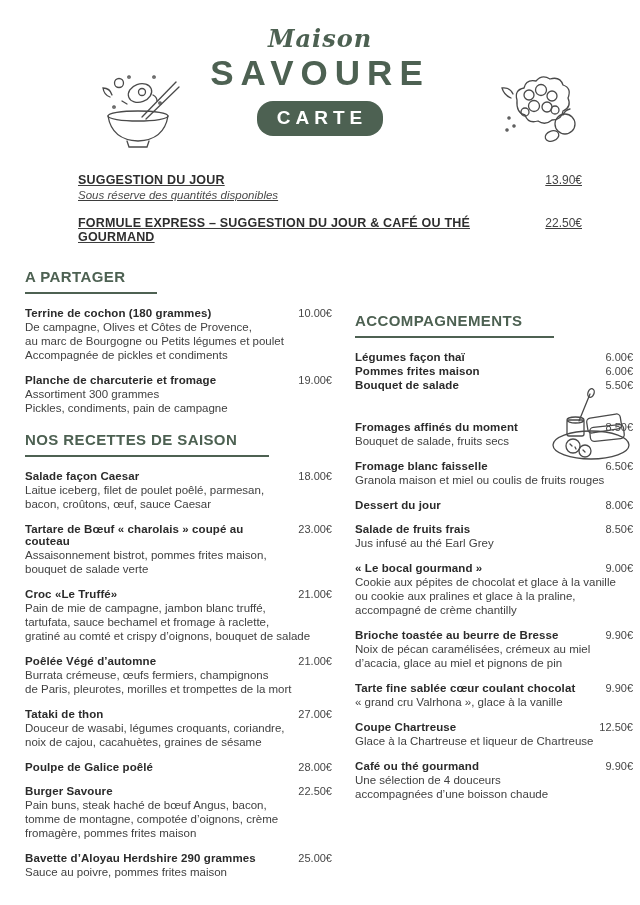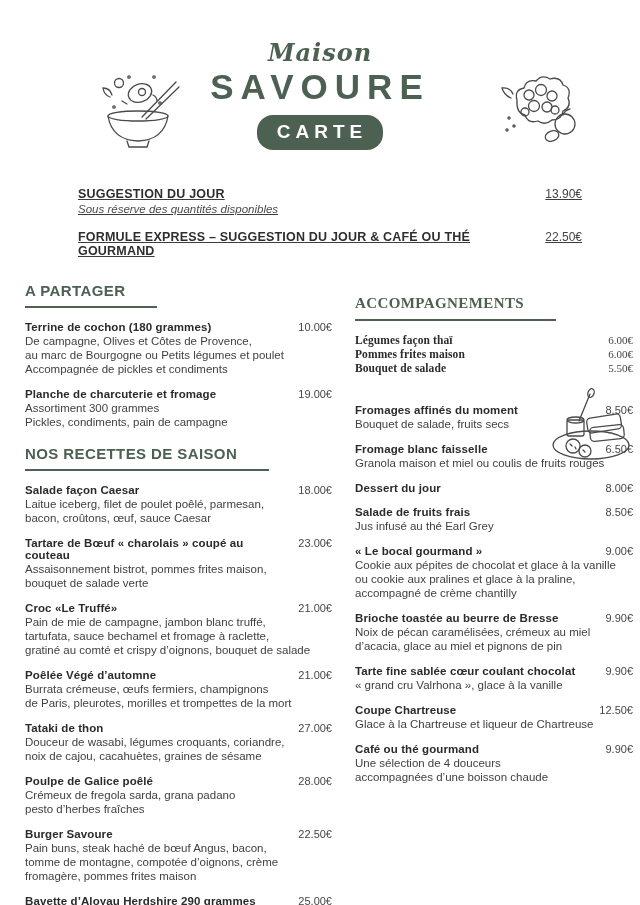--- a/index.html
+++ b/index.html
@@ -4,21 +4,21 @@
 <style>
   html,body { margin:0; padding:0; background:#ffffff; }
   .page {
     position:relative; width:640px; height:905px; margin:0 auto;
     background:#ffffff; overflow:hidden;
     font-family:"Liberation Sans", sans-serif; color:#3d3d3d;
     -webkit-font-smoothing:antialiased;
   }
 
   
-  .header { text-align:center; padding-top:38px; position:relative; }
+  .header { text-align:center; padding-top:24px; position:relative; }
   .script-word {
     font-family:"DejaVu Serif", serif; font-style:italic; font-weight:bold;
     color:#4d6152; font-size:24px; letter-spacing:1px;
   }
   .brand-name {
     margin-top:2px; color:#4d6152; font-size:35px; font-weight:bold;
     letter-spacing:7px; line-height:1.05;
   }
   .badge {
     display:inline-block; margin-top:9px; background:#4d6152; color:#ffffff;
@@ -45,21 +45,21 @@
   .columns { display:flex; margin:24px 7px 0 25px; }
   .col-left  { width:307px; margin-right:23px; flex:none; }
   .col-right { width:278px; flex:none; }
 
   .section-title {
     display:inline-block; color:#4d6152; font-size:15px; font-weight:bold;
     letter-spacing:.4px; border-bottom:2px solid #4d6152;
     padding:0 32px 7px 0; margin:0 0 13px 0;
   }
   .section { margin-bottom:16px; }
-  .sec-accomp { margin-top:12px; margin-bottom:30px;font-family:Liberation Serif, serif; }
+  .sec-accomp { margin-top:44px; margin-bottom:30px; }
   .sec-fromages .items { margin-top:26px; }
 
   .item { margin-bottom:12px; }
   .item-row { display:flex; justify-content:space-between; align-items:baseline; }
   .item-name { font-weight:bold; font-size:11.5px; color:#2b2b2b; letter-spacing:.1px; }
   .item-price { font-size:11px; color:#454545; margin-left:10px; white-space:nowrap; }
   .item-desc { font-size:11.5px; color:#414141; line-height:1.22; white-space:pre-line; margin-top:1px; }
   .accomp-item { margin-bottom:2px; }
 </style>
 </head>
@@ -206,22 +206,20 @@
               </div>
               <div class="item-desc">Douceur de wasabi, légumes croquants, coriandre,
 noix de cajou, cacahuètes, graines de sésame</div>
             </div>
 
             <div class="item">
               <div class="item-row">
                 <span class="item-name">Poulpe de Galice poêlé</span>
                 <span class="item-price">28.00€</span>
               </div>
-              <div class="item-desc">Crémeux de fregola sarda, grana padano
-pesto d’herbes fraîches</div>
             </div>
 
             <div class="item">
               <div class="item-row">
                 <span class="item-name">Burger Savoure</span>
                 <span class="item-price">22.50€</span>
               </div>
               <div class="item-desc">Pain buns, steak haché de bœuf Angus, bacon,
 tomme de montagne, compotée d’oignons, crème
 fromagère, pommes frites maison</div>

